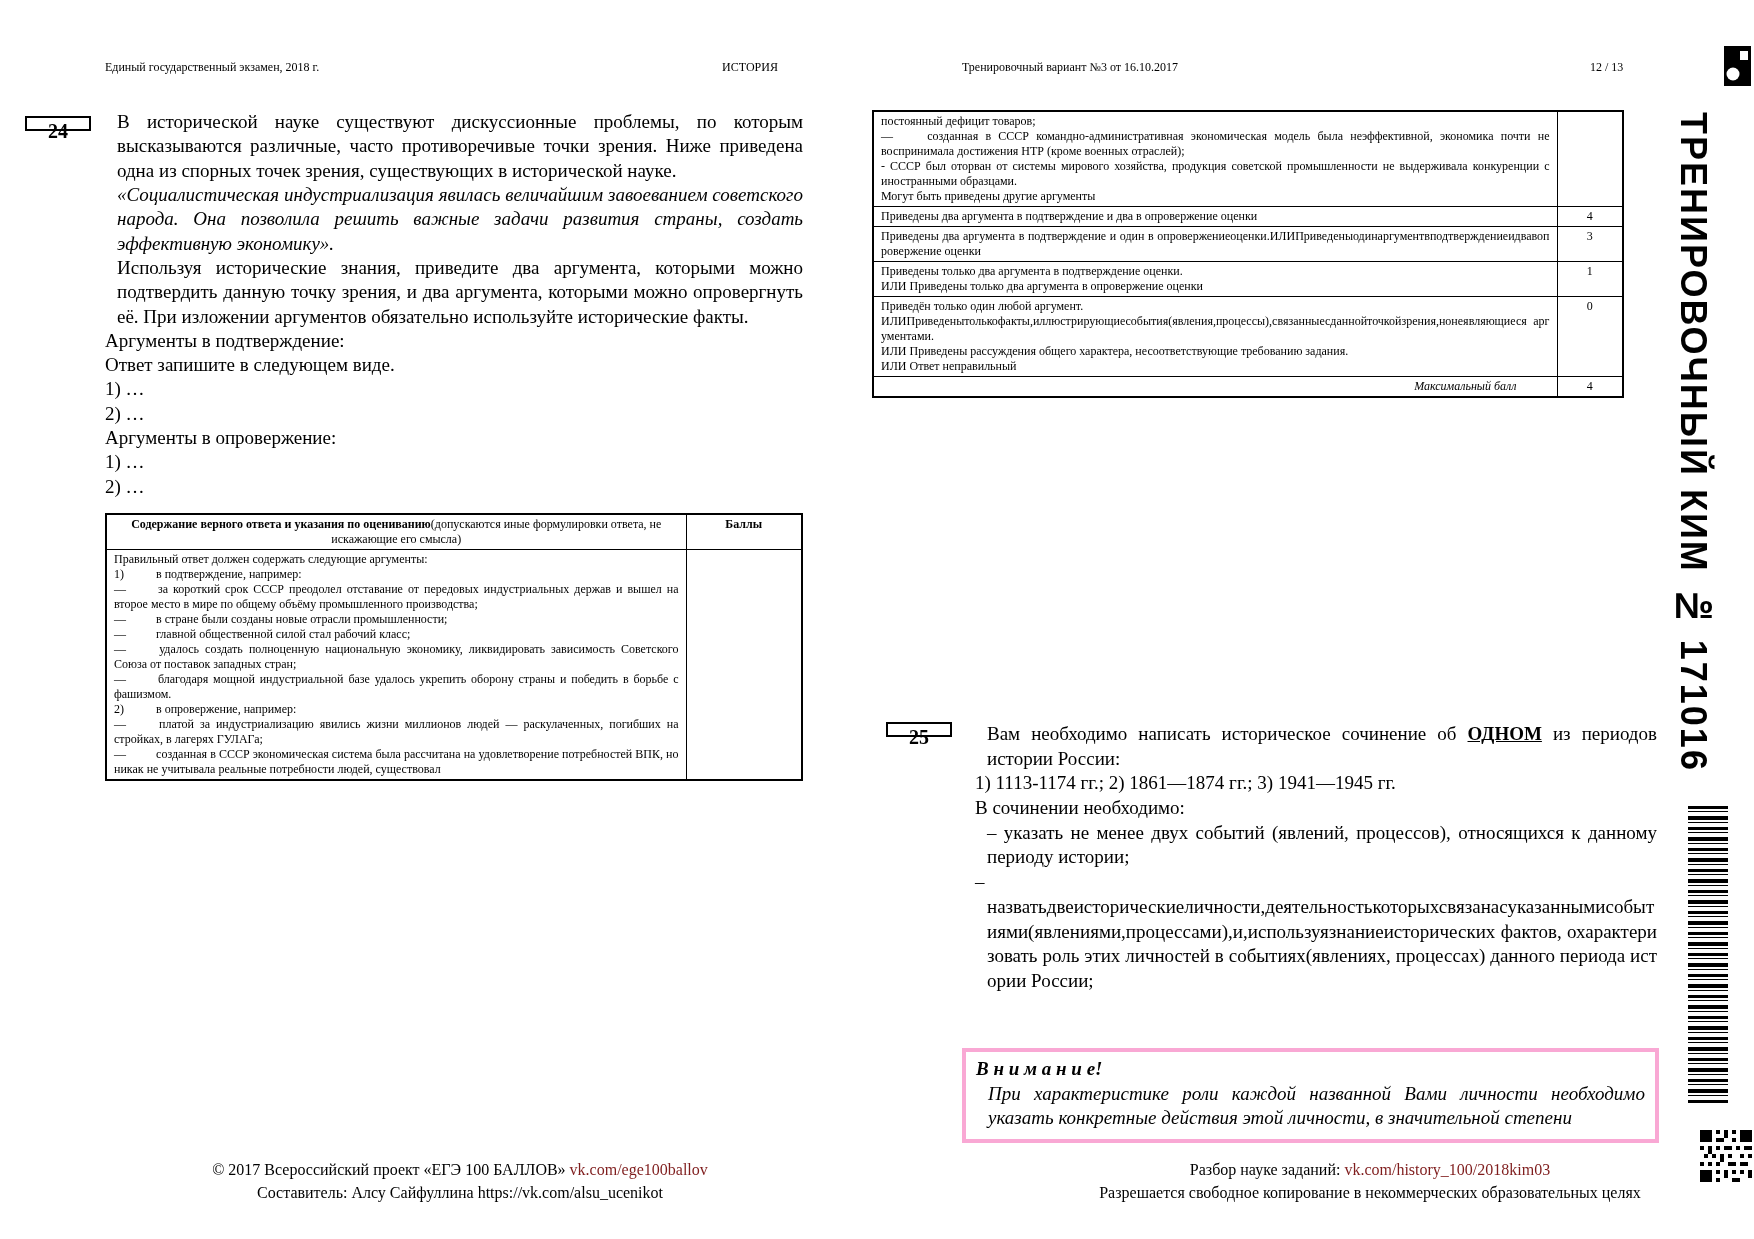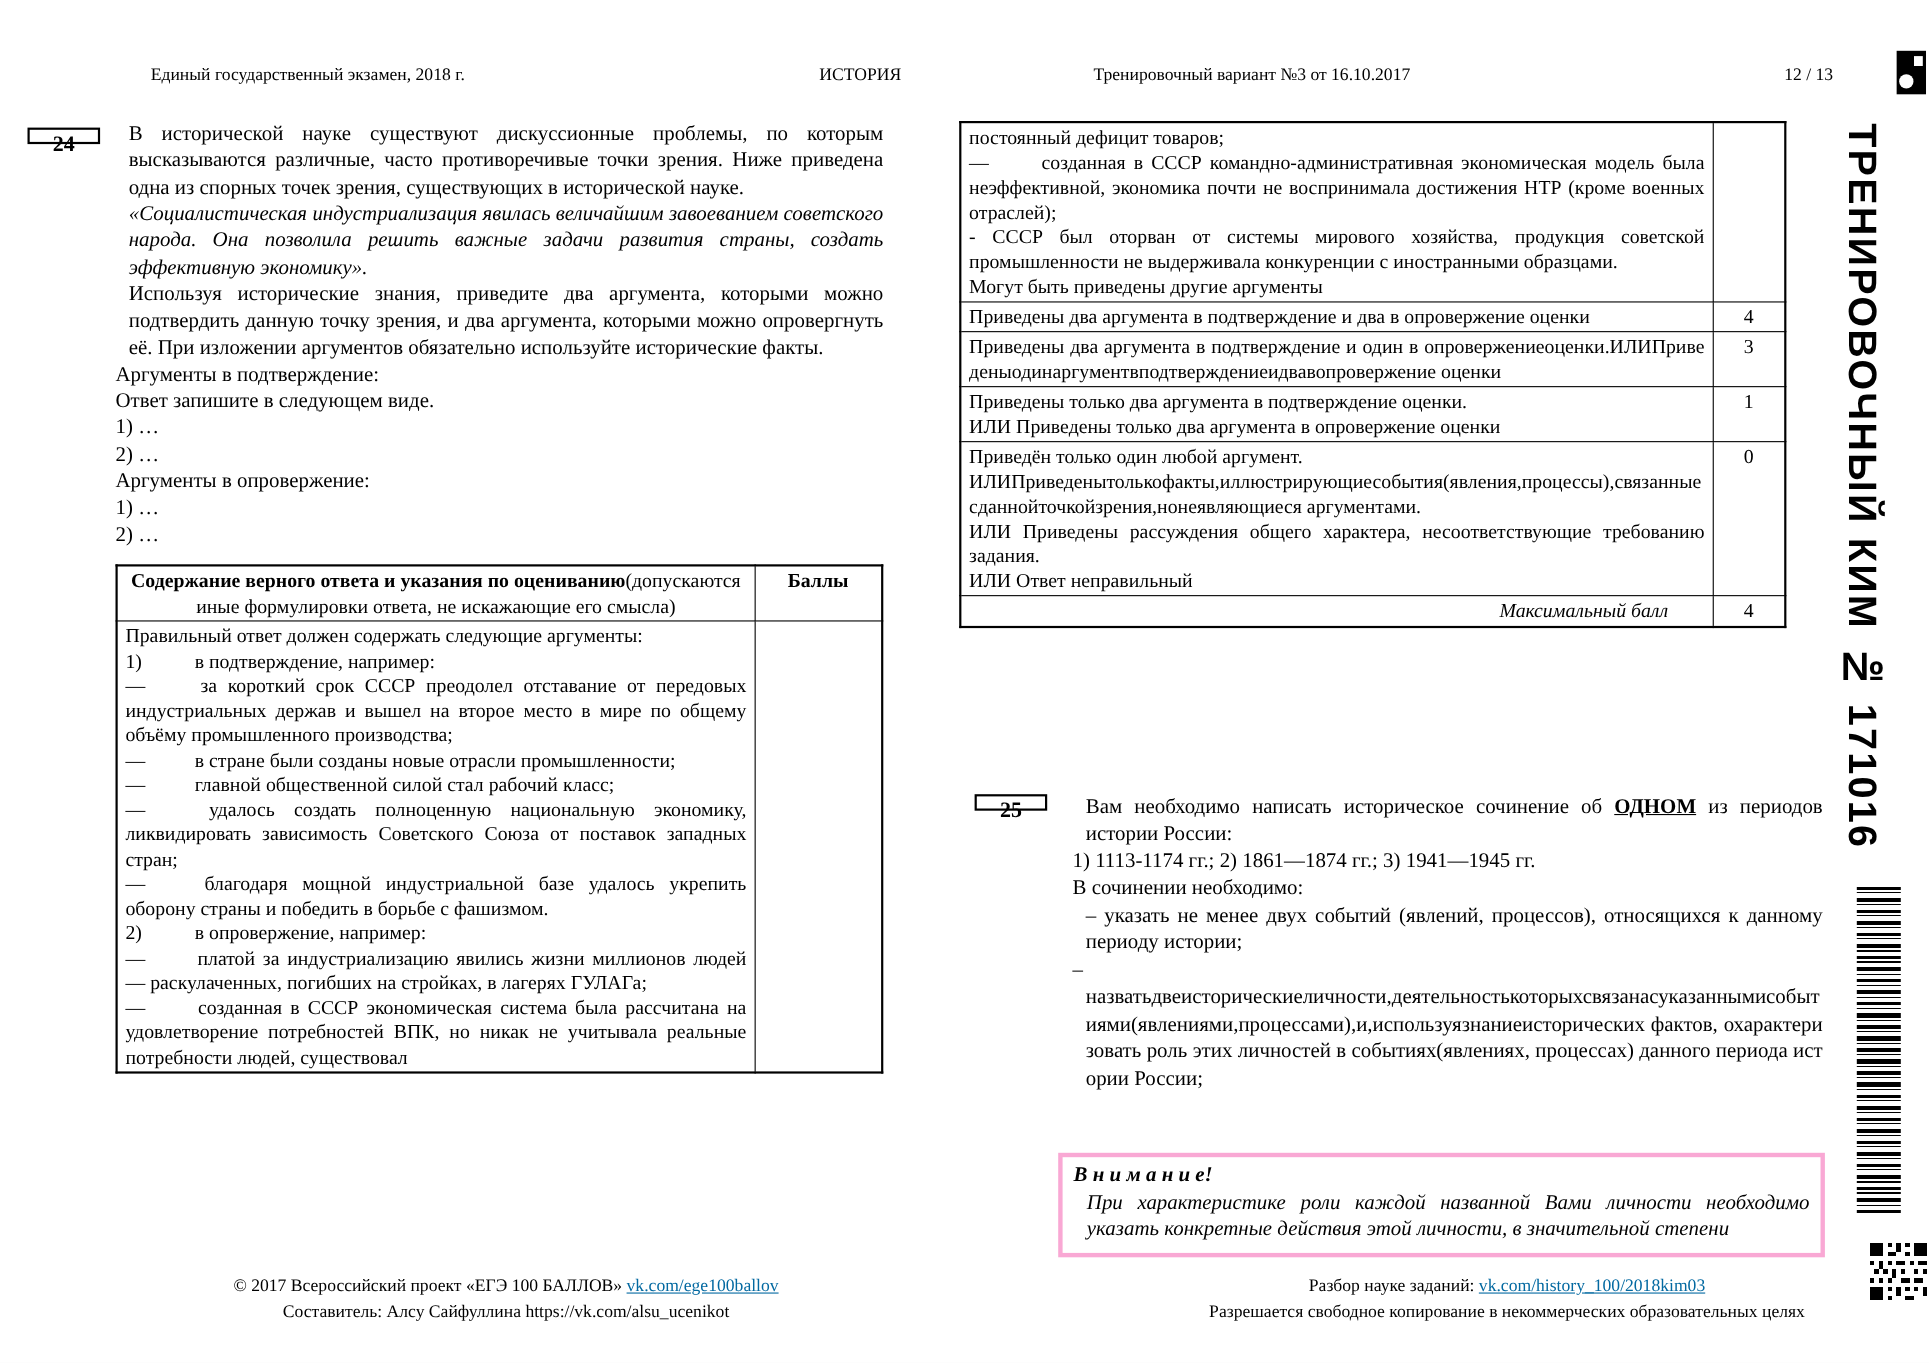--- a/index.html
+++ b/index.html
@@ -3,21 +3,21 @@
 <meta charset="utf-8">
 <style>
   * { margin:0; padding:0; box-sizing:border-box; }
   html,body { background:#e8e8e8; }
   .page {
     position:relative; width:1754px; height:1239px; background:#ffffff;
     font-family:"Liberation Serif","DejaVu Serif",serif; color:#000;
     overflow:hidden; margin:0 auto;
   }
   
-  .hdr { position:absolute; font-size:16px; white-space:nowrap;margin-left:32px; }
+  .hdr { position:absolute; font-size:12px; white-space:nowrap; }
   .h-exam { left:105px; top:60px; }
   .h-subject { left:660px; top:60px; width:180px; text-align:center; }
   .h-variant { left:962px; top:60px; }
   .h-page { left:1590px; top:60px; }
   .logo { position:absolute; left:1724px; top:46px; }
 
   
   .qbox {
     position:absolute; width:66px; height:15px; border:2.5px solid #000;
     font-weight:bold; font-size:20px; text-align:center; line-height:27px;
@@ -29,42 +29,42 @@
   
   .col-left  { position:absolute; left:105px; top:110px; width:698px; font-size:19px; line-height:1.28; }
   .rt-block  { position:absolute; left:872px; top:110px; width:752px; }
   .q25-block { position:absolute; left:975px; top:722px; width:682px; font-size:19px; line-height:1.3; }
   p.just { text-align:justify;margin-left:12px; }
   .italic { font-style:italic; }
   .emph { font-weight:bold; text-decoration:underline; }
   .breakable { overflow-wrap:anywhere; word-break:break-all; }
 
   
-  table.scoring { border-collapse:collapse; width:100%; font-size:18px; line-height:1.25;
+  table.scoring { border-collapse:collapse; width:100%; font-size:12px; line-height:1.25;
     border:2.5px solid #000; margin-top:14px; }
   table.scoring td { border:1.5px solid #000; vertical-align:top; padding:2px 7px; }
   .rt-block table.scoring { margin-top:0; }
   td.th-content { text-align:center; }
   td.th-points  { font-weight:bold; text-align:center; vertical-align:middle; }
   .pts-l { width:116px; }
   .pts-r { width:66px; text-align:center !important; }
   .line { white-space:pre-wrap; tab-size:14; text-align:justify; }
   td.max-label { text-align:right; font-style:italic; padding-right:40px !important; }
 
   
   .attention { position:absolute; left:962px; top:1048px; width:697px;
     border:4px solid #f9a8d4; padding:5px 10px 8px 10px; font-size:19px; line-height:1.3; }
   .attention p { font-style:italic; }
   .attention .att-title { font-weight:bold; }
 
   
   .f-left, .f-right { position:absolute; top:1158px; width:620px; text-align:center;
     font-size:16px; line-height:1.45; }
   .f-left { left:150px; } .f-right { left:1060px; }
-  a.link { color:#0369a1; text-decoration:underline; cursor:pointer; }
+  a.link { color:#7f1d1d; cursor:pointer; }
 
   
   .kim { position:absolute; left:1672px; top:112px; height:700px;
     writing-mode:vertical-rl; text-orientation:mixed;
     font-family:"Liberation Sans","DejaVu Sans",sans-serif; font-weight:bold;
     font-size:36px; letter-spacing:2px; white-space:nowrap; }
   .barcode { position:absolute; left:1688px; top:806px; width:40px; height:298px;
     background:repeating-linear-gradient(to bottom,
       #000 0 3px, #fff 3px 5px, #000 5px 6px, #fff 6px 10px,
       #000 10px 14px, #fff 14px 16px, #000 16px 17px, #fff 17px 21px); }

